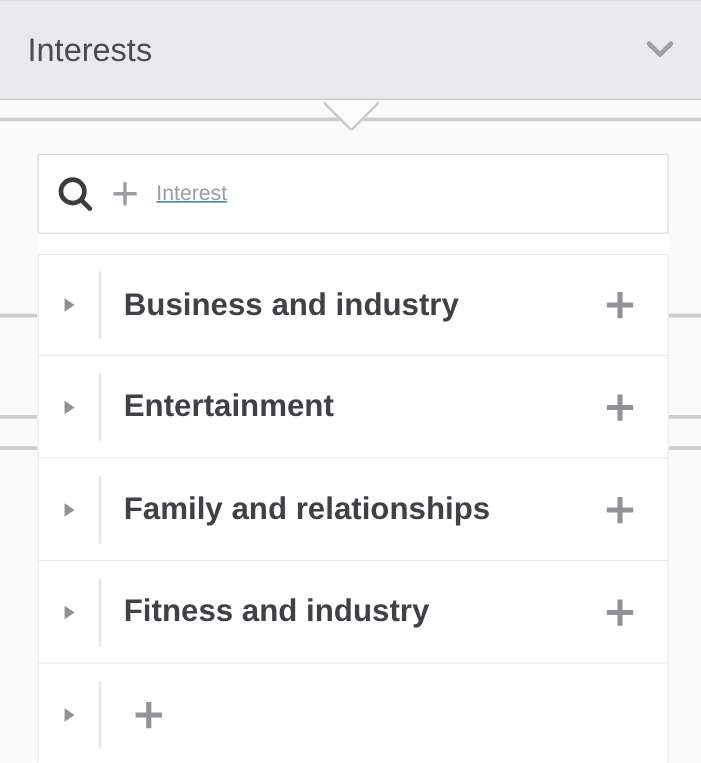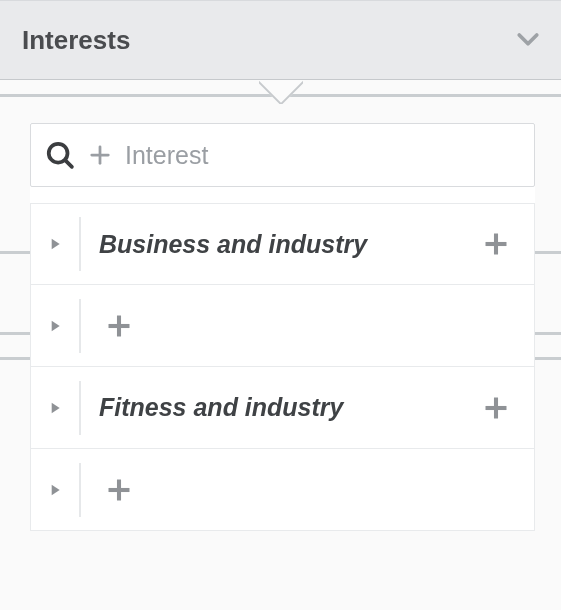--- a/index.html
+++ b/index.html
@@ -33,21 +33,21 @@
       background: #e9eaec;
       border-top: 1px solid #d8dadd;
       border-bottom: 1px solid #c6c9cc;
       display: flex;
       align-items: center;
       justify-content: space-between;
       padding: 0 18px 0 22px;
     }
     .header-title {
       font-size: 26px;
-      font-weight: 700;
+      font-weight: 400;
       color: #4a4c4f;
     }
     .chevron-down-icon svg { display: block; }
 
     
     .notch {
       position: absolute;
       z-index: 1;
       top: 80px;
       left: 50%;
@@ -92,23 +92,24 @@
     .search-icon {
       width: 30px; height: 30px;
       flex-shrink: 0;
       display:flex;align-items:center;justify-content:center;
     }
     .plus-icon.small { width:26px;height:26px;flex-shrink:0;display:flex;align-items:center;justify-content:center; }
     .search-input {
       flex: 1;
       border: none;
       outline: none;
-      font-size: 25px;
-      color: #000000;
+      font-size: 17px;
+      color: #0369a1;
       background: transparent;
+      text-decoration: underline;
     }
     .search-input::placeholder { color: #9a9ea3; }
 
     
     .list { background:#fff; }
     .row {
       display: flex;
       align-items: center;
       height: 82px;
       border: 1px solid #e8eaec;
@@ -129,21 +130,20 @@
       flex-shrink:0;
       margin-right: 18px;
     }
     .label {
       flex: 1;
       font-size: 25px;
       font-weight: 700;
       color: #3f4245;
       white-space: nowrap;
       overflow: hidden;
-      font-style: italic;
     }
     .add {
       width: 40px;height:40px;
       display:flex;align-items:center;justify-content:center;
       flex-shrink:0;
     }
   </style>
 </head>
 <body>
 
@@ -201,28 +201,44 @@
       </span>
     </div>
 
     <div class="row">
       <span class="expand">
         <svg width="16" height="16" viewBox="0 0 24 24">
             <path d="M7 4l12 8L7 20z" fill="#8f9296"></path>
           </svg>
       </span>
       <span class="vline"></span>
-      <span class="add">
-        <svg width="28" height="28" viewBox="0 0 24 24">
-          <line x1="12" y1="3" x2="12" y2="21" stroke="#8f9296" stroke-width="3.5"></line>
-          <line x1="3" y1="12" x2="21" y2="12" stroke="#8f9296" stroke-width="3.5"></line>
-        </svg>
-      </span>
-    </div>
-
+      <span class="label">Entertainment</span>
+      <span class="add">
+        <svg width="28" height="28" viewBox="0 0 24 24">
+          <line x1="12" y1="3" x2="12" y2="21" stroke="#8f9296" stroke-width="3.5"></line>
+          <line x1="3" y1="12" x2="21" y2="12" stroke="#8f9296" stroke-width="3.5"></line>
+        </svg>
+      </span>
+    </div>
+
+    <div class="row">
+      <span class="expand">
+        <svg width="16" height="16" viewBox="0 0 24 24">
+            <path d="M7 4l12 8L7 20z" fill="#8f9296"></path>
+          </svg>
+      </span>
+      <span class="vline"></span>
+      <span class="label">Family and relationships</span>
+      <span class="add">
+        <svg width="28" height="28" viewBox="0 0 24 24">
+          <line x1="12" y1="3" x2="12" y2="21" stroke="#8f9296" stroke-width="3.5"></line>
+          <line x1="3" y1="12" x2="21" y2="12" stroke="#8f9296" stroke-width="3.5"></line>
+        </svg>
+      </span>
+    </div>
 
     <div class="row">
       <span class="expand">
         <svg width="16" height="16" viewBox="0 0 24 24">
             <path d="M7 4l12 8L7 20z" fill="#8f9296"></path>
           </svg>
       </span>
       <span class="vline"></span>
       <span class="label">Fitness and industry</span>
       <span class="add">

